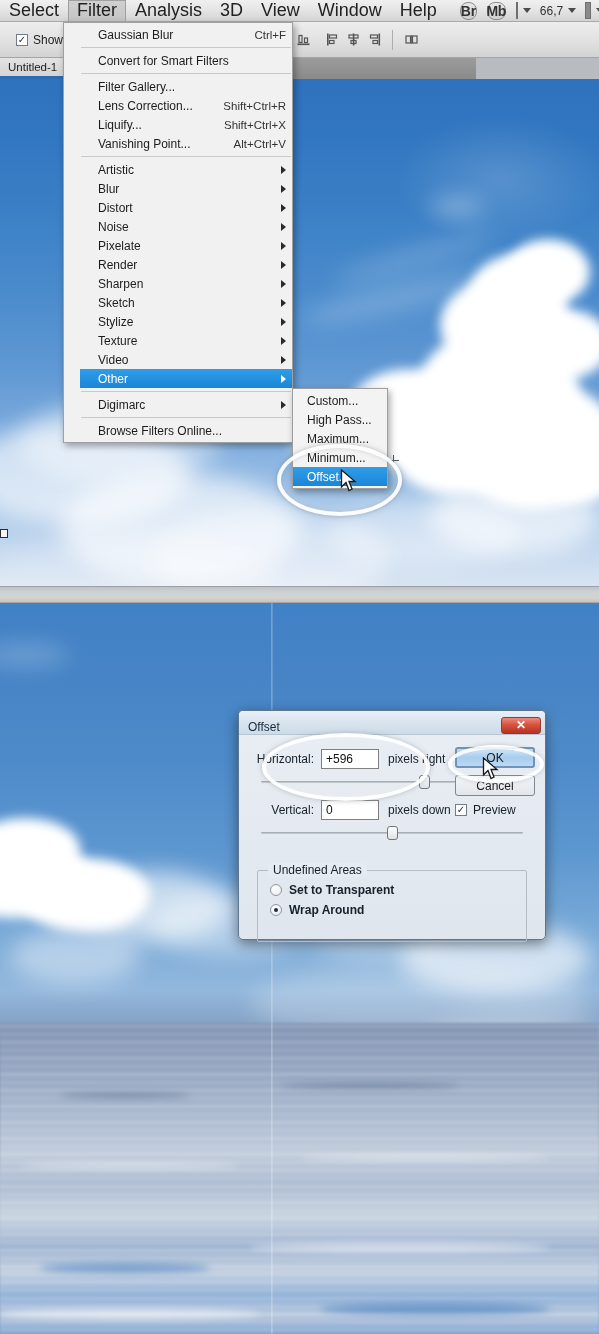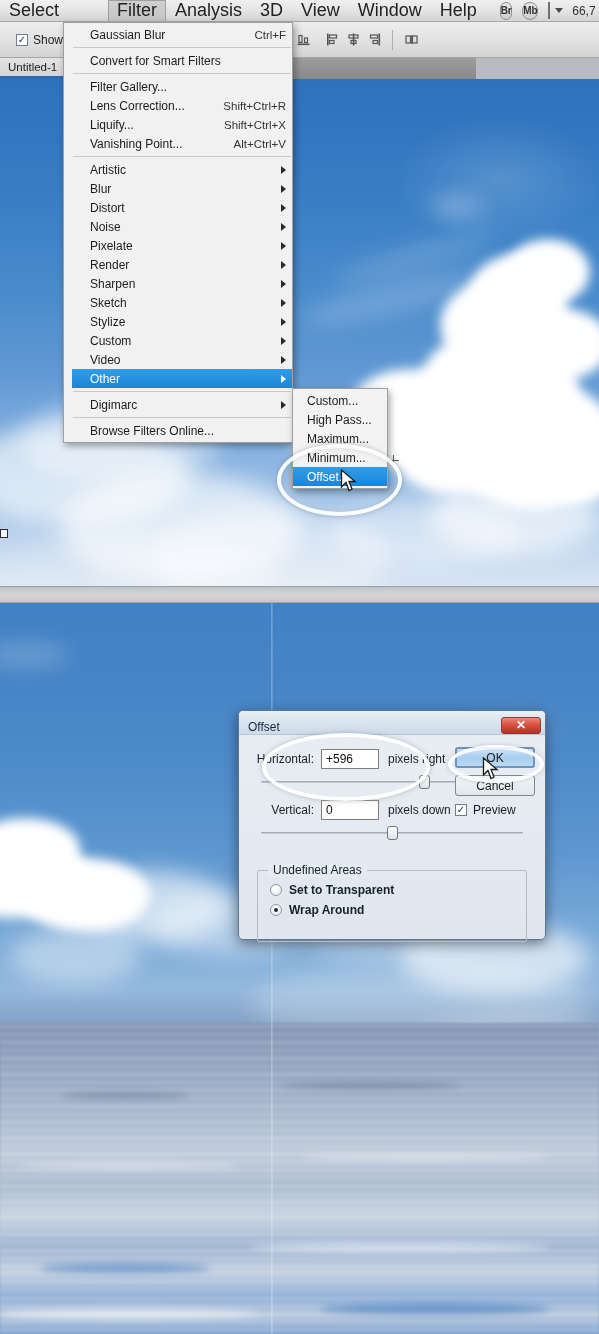--- a/index.html
+++ b/index.html
@@ -24,29 +24,28 @@
   }
   .mb-left-stub { width: 6px; }
   .mb-item {
     padding: 3px 9px 4px 9px; font-size: 18px; color: #222; white-space: nowrap;
     line-height: 14px;
   }
   .mb-item.active {
     background: linear-gradient(to bottom,#d0d0d0,#c4c4c4);
     border: 1px solid #a0a0a0; border-bottom: none;
     padding: 2px 8px 4px 8px;
-    margin-left: 40px;
   }
   .mb-sep { width: 1px; height: 16px; background: #b0b0b0; margin: 0 7px; }
   .tool-sq {
     width: 19px; height: 18px; margin-right: 10px;
     border: 1px solid #8d8d8d; border-radius: 8px;
     background: linear-gradient(to bottom,#e8e8e8,#cfcfcf);
     display: flex; align-items: center; justify-content: center;
-    font-size: 10px; font-weight: bold; color: #333; letter-spacing: -0.3px;
+    font-size: 14px; font-weight: bold; color: #333; letter-spacing: -0.3px;
   }
   .arr-down {
     width: 0; height: 0; border-left: 4.5px solid transparent;
     border-right: 4.5px solid transparent; border-top: 5px solid #4a4a4a;
     margin-left: 5px; margin-right: 9px;
   }
   .screenmode-ico {
     width: 19px; height: 17px; border: 1px solid #6f6f6f;
     background: #f2f2f2; position: relative; overflow: hidden;
   }
@@ -174,21 +173,21 @@
     background: rgba(255,255,255,0.17);
     border-left: 1px solid rgba(255,255,255,0.10);
     z-index: 13;
   }
 
   
   .menu {
     position: absolute; left: 63px; top: 22px; width: 230px;
     background: #f1f1f1; border: 1px solid #a0a0a0;
     box-shadow: 2px 3px 7px rgba(0,0,0,0.35);
-    padding: 2px 0 2px 8px; z-index: 60;
+    padding: 2px 0 2px 16px; z-index: 60;
   }
   .mi {
     position: relative; height: 19px; display: flex; align-items: center;
     padding: 0 6px 0 18px; font-size: 12px; color: #1c1c1c; white-space: nowrap;
   }
   .mi.hl { background: linear-gradient(to bottom,#2f9de8,#1b85d8); color: #fff; }
   .mi .accel { margin-left: auto; padding-left: 18px; font-size: 11.5px; color: #333; }
   .mi .sub-arrow {
     margin-left: auto; width: 0; height: 0;
     border-top: 4px solid transparent; border-bottom: 4px solid transparent;
@@ -536,21 +535,21 @@
     </div>
     <div class="mi">
       <span>Sketch</span>
       <span class="sub-arrow"></span>
     </div>
     <div class="mi">
       <span>Stylize</span>
       <span class="sub-arrow"></span>
     </div>
     <div class="mi">
-      <span>Custom</span>
+      <span>Texture</span>
       <span class="sub-arrow"></span>
     </div>
     <div class="mi">
       <span>Video</span>
       <span class="sub-arrow"></span>
     </div>
     <div class="mi hl">
       <span>Other</span>
       <span class="sub-arrow"></span>
     </div>

